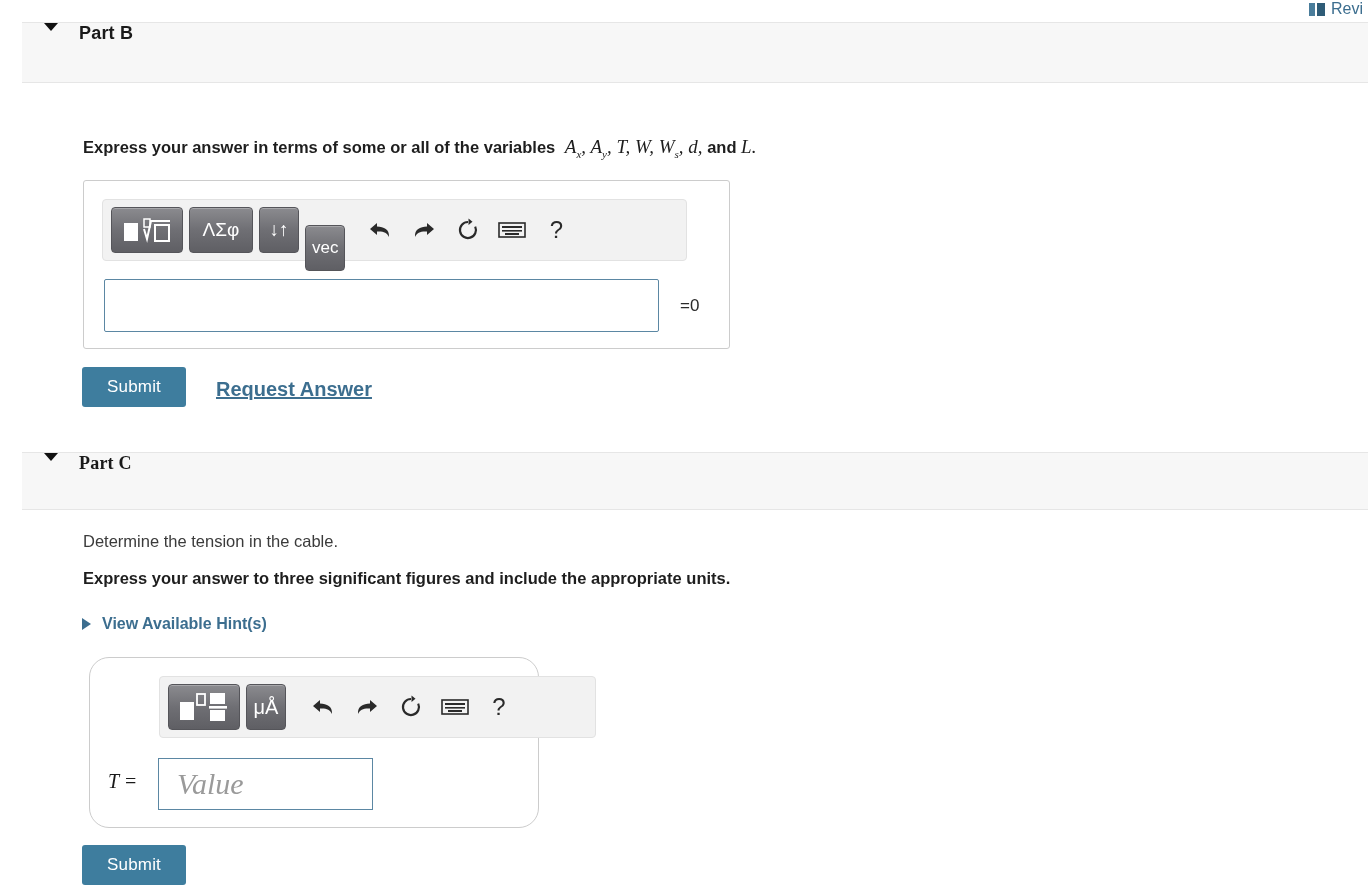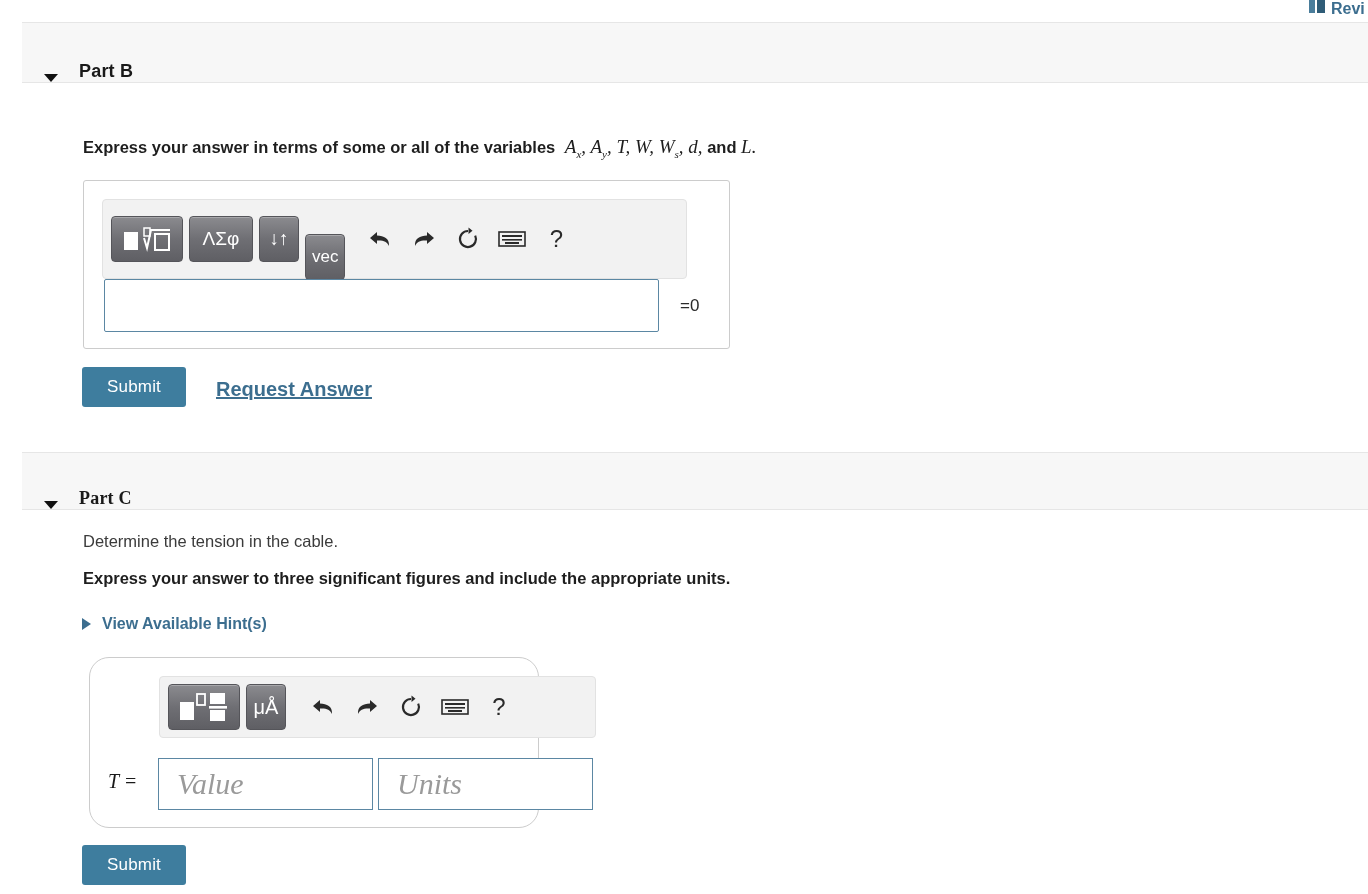--- a/index.html
+++ b/index.html
@@ -12,22 +12,22 @@
   }
 
   .page { position: relative; width: 1368px; height: 894px; background:#fff; }
 
   
   .topbar {
     position: absolute; top: 0; left: 0; right: 0; height: 22px;
   }
   .review-link {
     position: absolute; top: 0px; right: 0px;
-    color: #3c6e8f; font-size: 16px; font-weight: bold;
-    display: flex; gap: 6px;
+    color: #3c6e8f; font-size: 16px; font-weight: normal;
+    display: flex; align-items: center; gap: 6px;
     white-space: nowrap;
     overflow: hidden;
     width: 74px;
     text-decoration: none;
     padding-left: 15px;
   }
   .review-glyph {
     display:inline-block; width: 16px; height: 13px;
     background:
       linear-gradient(to right,
@@ -36,21 +36,21 @@
     flex: 0 0 auto;
   }
 
   
   .part-header {
     position: absolute;
     left: 22px; right: 0;
     background: #f7f7f7;
     border-top: 1px solid #e6e6e6;
     border-bottom: 1px solid #e6e6e6;
-    display: flex; align-items: flex-end;
+    display: flex; align-items: flex-start;
   }
   .caret-down {
     width: 0; height: 0;
     border-left: 7px solid transparent;
     border-right: 7px solid transparent;
     border-top: 8px solid #111;
     margin-left: 22px;
   }
   .part-title {
     margin-left: 21px;
@@ -198,21 +198,21 @@
   </div>
 
 
   <div class="body-text bold" style="left:83px; top:136px;">
     <span>Express your answer in terms of some or all of the variables</span><span class="mathvar">
       &nbsp;A<sub>x</sub><span class="punct">,</span> A<sub>y</sub><span class="punct">,</span> T<span class="punct">,</span> W<span class="punct">,</span> W<sub>s</sub><span class="punct">,</span> d<span class="punct">,</span></span><span style="font-weight:bold;">&nbsp;and&nbsp;</span><span class="mathvar">L<span class="punct">.</span></span>
   </div>
 
   <div class="answer-box" style="left:83px; top:180px; width:647px; height:169px;">
 
-    <div class="tool-strip" style="left:18px; top:18px; width:585px; height:80px;">
+    <div class="tool-strip" style="left:18px; top:18px; width:585px; height:62px;">
 
       <div class="tbtn tpl">
         <svg width="50" height="30" viewBox="0 0 50 30">
           <rect x="2" y="8" width="14" height="18" fill="#fff"></rect>
           <rect x="33" y="10" width="14" height="16" fill="none" stroke="#fff" stroke-width="2"></rect>
           <rect x="22" y="4" width="6" height="8" fill="none" stroke="#fff" stroke-width="1.5"></rect>
           <path d="M22 14 L25 24 L29 6 L48 6" fill="none" stroke="#fff" stroke-width="2"></path>
         </svg>
       </div>
 
@@ -333,20 +333,17 @@
     </div>
 
     <div class="tlabel" style="left:18px; top:112px;">
       <span style="font-style:italic;">T =</span>
     </div>
 
     <div class="vbox" style="left:68px; top:100px; width:215px; height:52px;">
       <span>Value</span>
     </div>
 
-    <div class="vbox" style="left:288px; top:100px; width:215px; height:52px;">
-      <span>Units</span>
-    </div>
   </div>
 
   <button class="btn-submit" style="left:82px; top:845px; width:104px; height:40px;">Submit</button>
 
 </div>
 
 </body></html>

